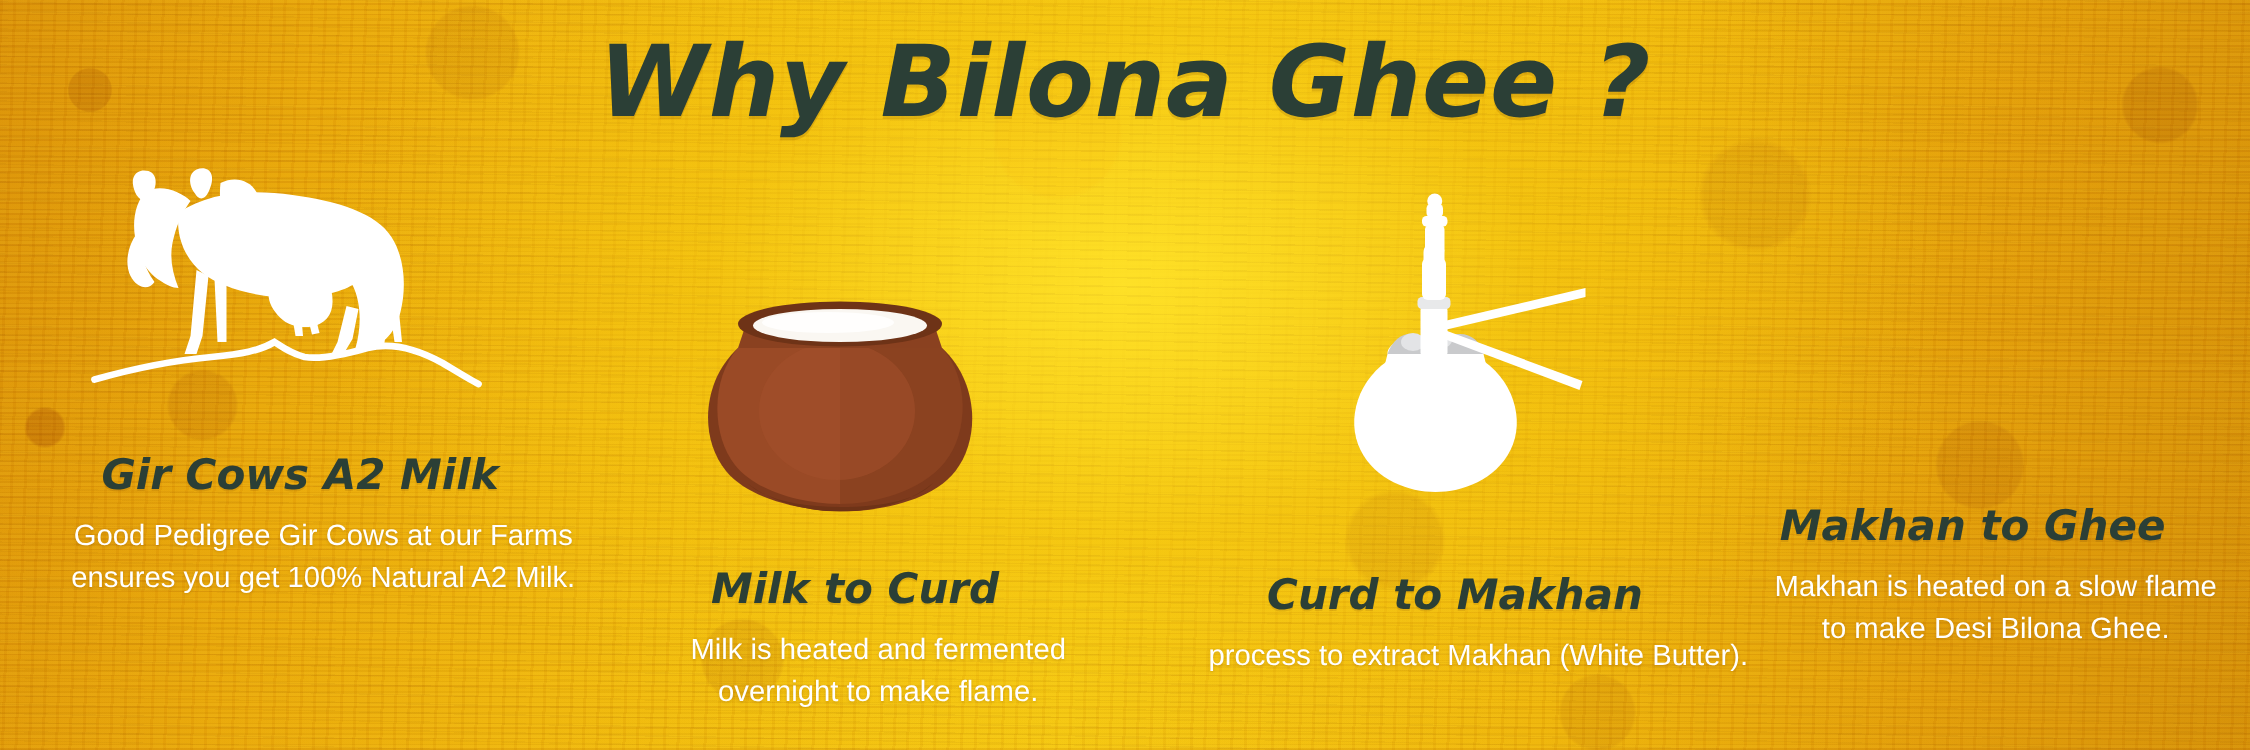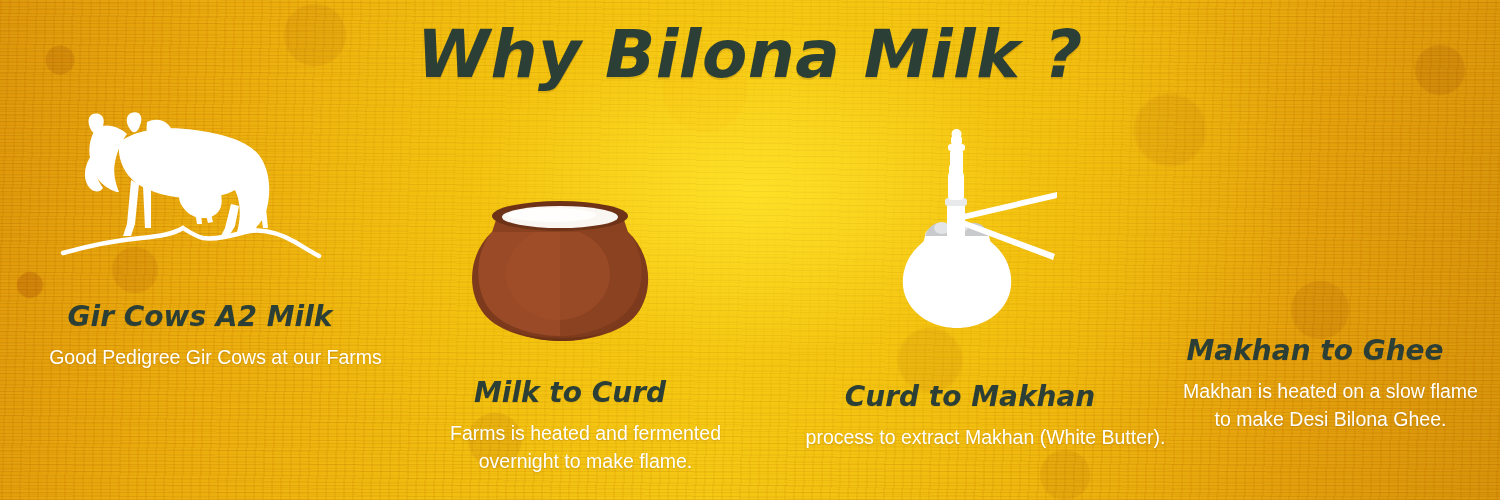--- a/index.html
+++ b/index.html
@@ -102,21 +102,21 @@
   .art { position: absolute; }
 </style>
 </head>
 <body>
 
 <div class="banner">
 
   <div class="grain"></div>
   <div class="streaks"></div>
 
-  <div class="title">Why Bilona Milk ?</div>
+  <div class="title">Why Bilona Ghee ?</div>
 
   <div class="art" style="left:55px; top:108px; width:270px; height:160px;">
     <svg viewBox="0 0 270 160" width="270" height="160" aria-hidden="true">
       <g fill="#ffffff">
 
         <path d="M36 22 C30 10 36 4 44 6 C50 8 50 16 46 22 C44 26 40 28 36 22 Z"></path>
         <path d="M84 20 C90 8 84 2 76 5 C70 8 71 16 75 21 C77 25 81 26 84 20 Z"></path>
 
         <path d="M42 20 C36 26 33 38 35 50 C36 62 42 72 50 78 C56 82 60 84 64 84
                  C60 74 58 64 60 54 C62 44 66 34 72 26 C66 20 52 14 42 20 Z"></path>
@@ -146,20 +146,21 @@
       <path d="M8 145 C40 136 64 132 86 130 C106 128 118 126 128 120
                C134 124 140 128 148 130 C160 132 176 128 190 124
                C206 120 222 124 240 134 C250 140 258 145 264 148" stroke="#ffffff" stroke-width="4.5" fill="none" stroke-linecap="round"></path>
     </svg>
   </div>
 
   <div class="step" style="left:0px; top:272px; width:400px;">
     <div class="step-head">Gir Cows A2 Milk</div>
     <div class="step-body">
       <div>Good Pedigree Gir Cows at our Farms</div>
+      <div>ensures you get 100% Natural A2 Milk.</div>
     </div>
   </div>
 
   <div class="art" style="left:462px; top:196px; width:196px; height:145px;">
     <svg viewBox="0 0 196 145" width="196" height="145" aria-hidden="true">
 
       <path d="M30 36 C6 58 4 96 22 118 C40 140 82 145 100 145
                C118 145 158 140 175 118 C192 96 190 58 166 36 Z" fill="#7E3A1C"></path>
       <path d="M30 36 C12 56 12 94 28 114 C44 134 78 140 98 140
                L98 36 Z" fill="#9A4A26"></path>
@@ -176,21 +177,21 @@
       <ellipse cx="98" cy="20" rx="68" ry="15" fill="#6E3317"></ellipse>
 
       <ellipse cx="98" cy="21" rx="58" ry="11" fill="#FAF7F2"></ellipse>
       <ellipse cx="90" cy="19" rx="44" ry="7" fill="#ffffff" opacity="0.85"></ellipse>
     </svg>
   </div>
 
   <div class="step" style="left:380px; top:348px; width:380px;">
     <div class="step-head">Milk to Curd</div>
     <div class="step-body">
-      <div>Farms is heated and fermented</div>
+      <div>Milk is heated and fermented</div>
       <div>overnight to make flame.</div>
     </div>
   </div>
 
   <div class="art" style="left:885px; top:128px; width:175px; height:210px;">
     <svg viewBox="0 0 175 210" width="175" height="210" aria-hidden="true">
 
       <path d="M44 110 C20 124 12 152 22 172 C32 192 54 200 72 200
                C90 200 112 192 122 172 C132 152 124 124 100 110 Z" fill="#ffffff"></path>
       <path d="M40 108 C40 100 52 96 72 96 C92 96 104 100 104 108

